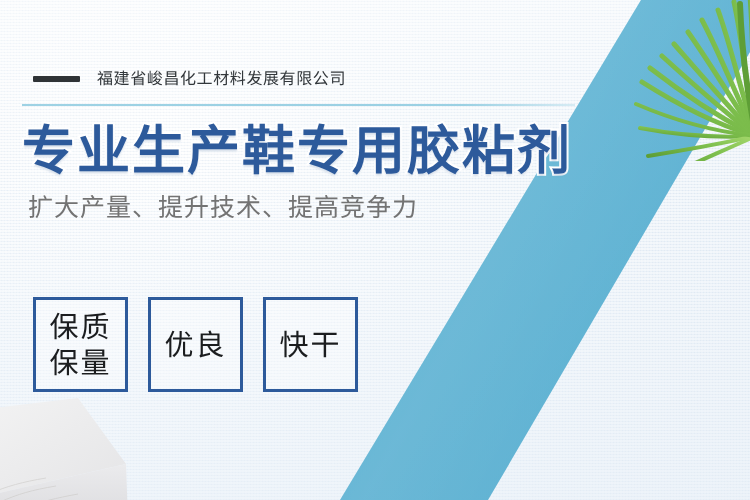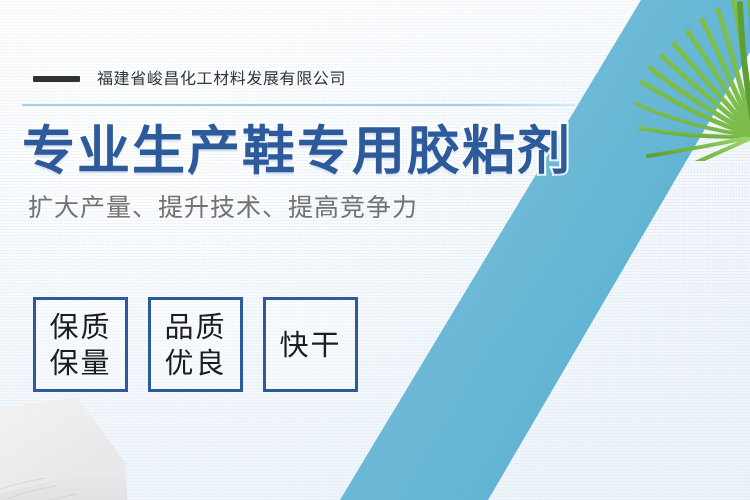--- a/index.html
+++ b/index.html
@@ -263,21 +263,20 @@
 
     <div class="subhead">扩大产量、提升技术、提高竞争力</div>
 
 
     <div class="badges">
       <div class="badge">
         <span>保质</span>
         <span>保量</span>
       </div>
       <div class="badge">
-        <span>品质</span>
         <span>优良</span>
       </div>
       <div class="badge">
         <span>快干</span>
       </div>
     </div>
 
   </div>
 </div>
 

